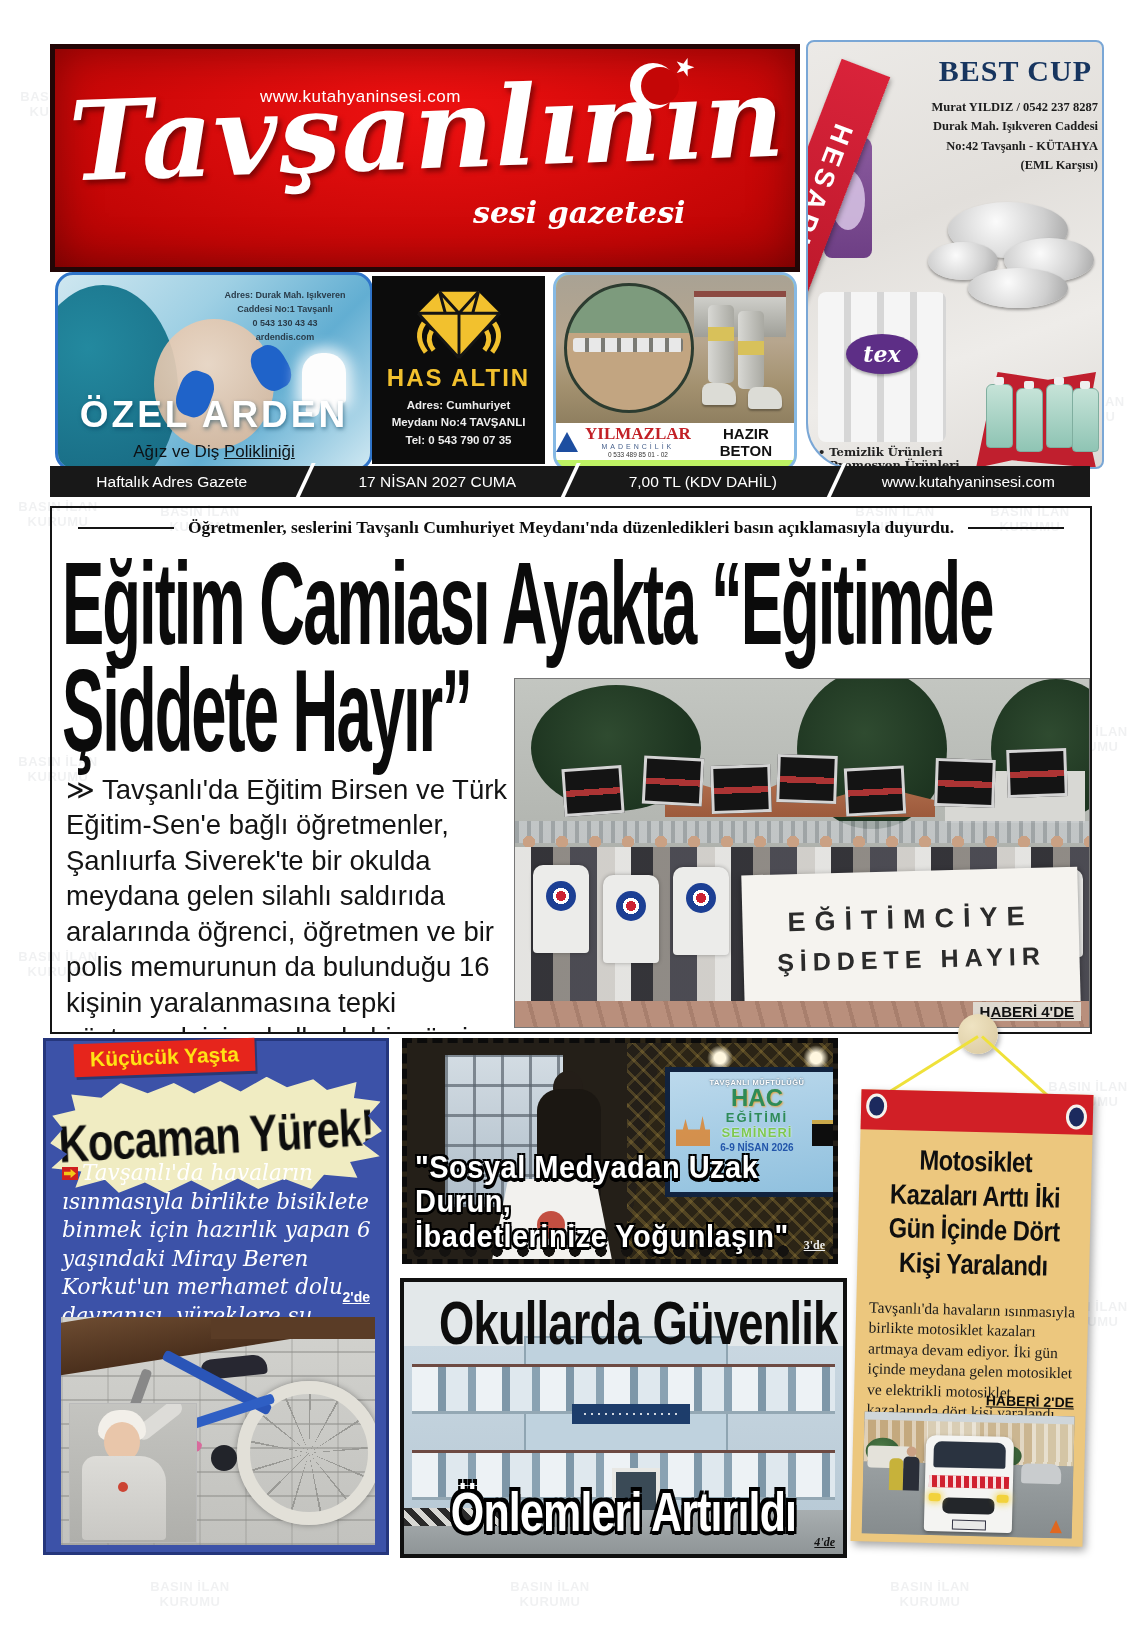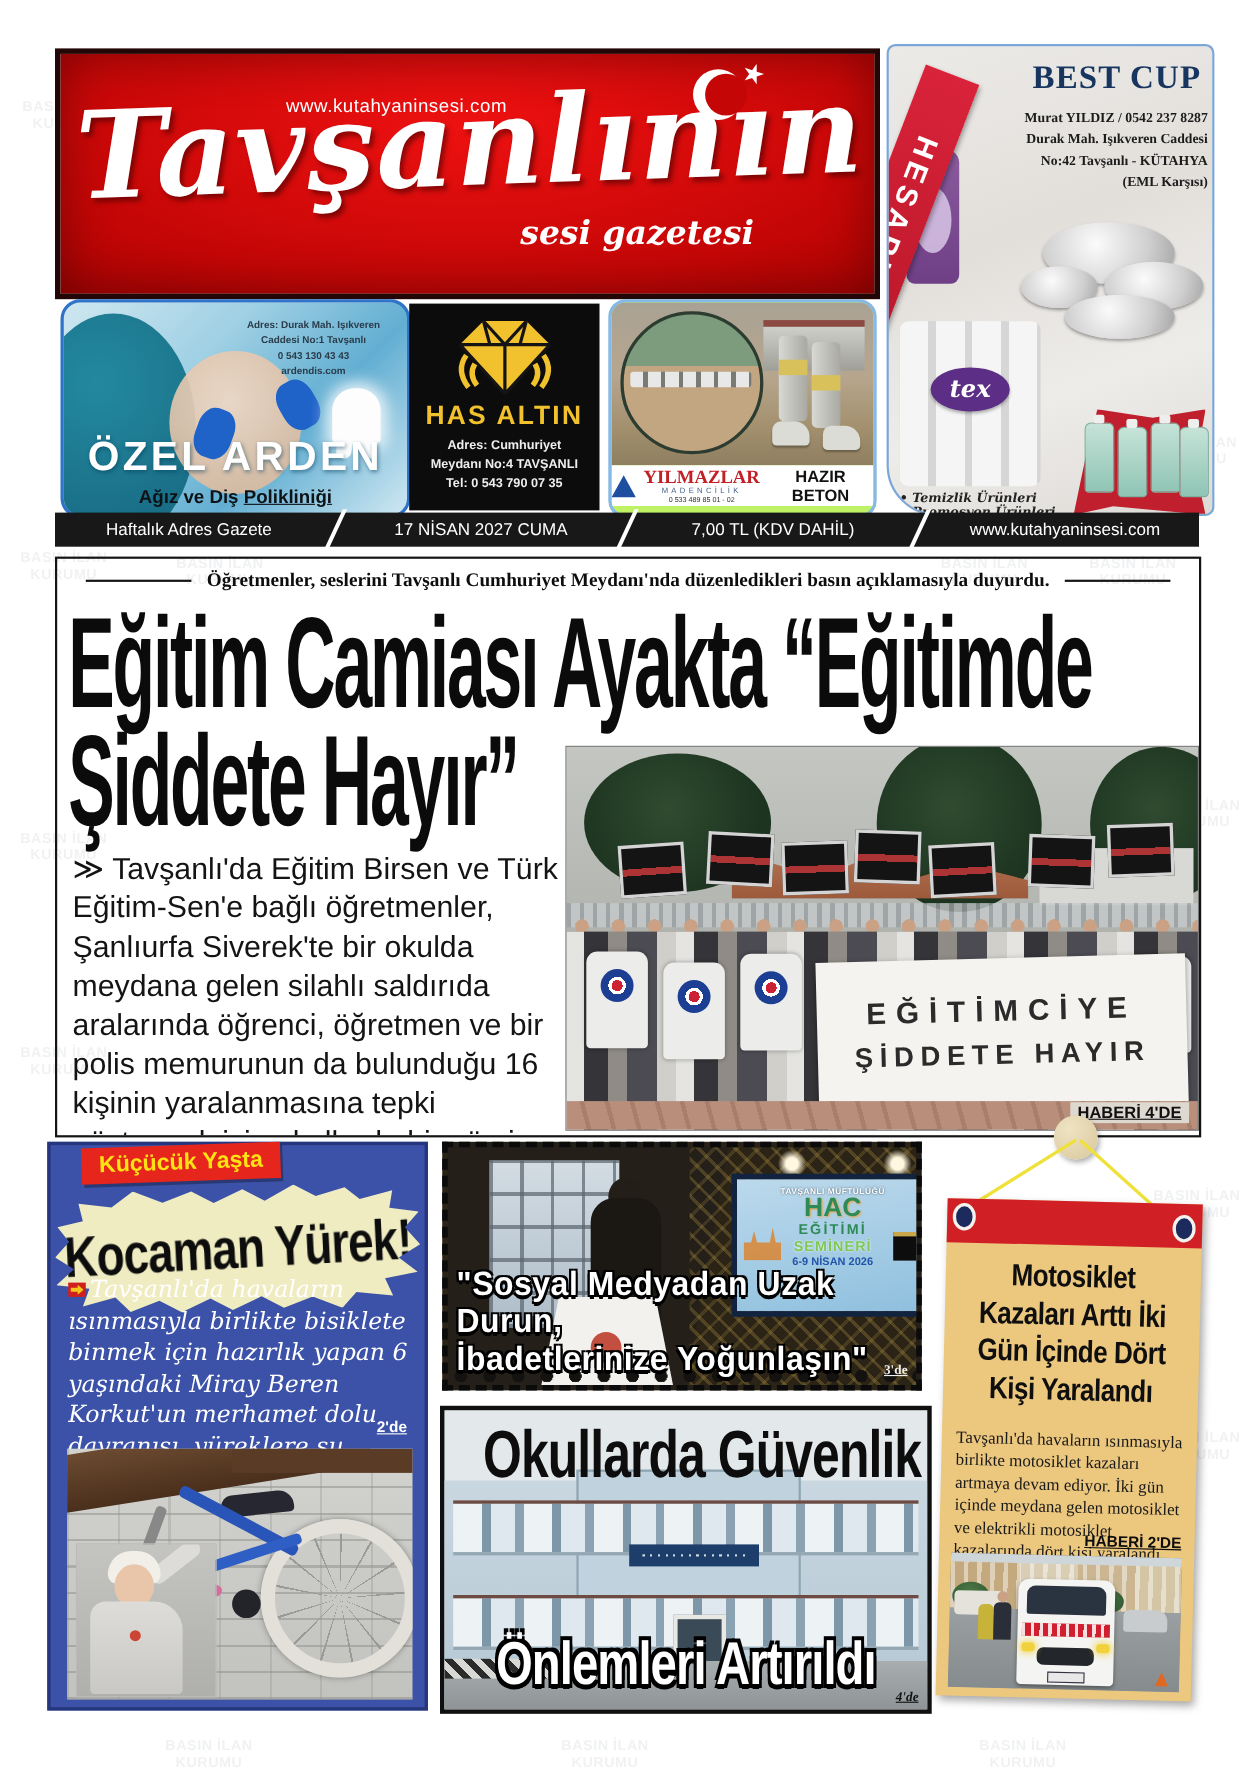--- a/index.html
+++ b/index.html
@@ -46,41 +46,41 @@
     font-family:"DejaVu Serif",serif;box-shadow:0 2px 3px rgba(0,0,0,.3);}
   .ribbon{left:32px;top:26px;width:52px;height:452px;background:linear-gradient(#d9233a,#a30f1e);
     transform:rotate(21deg);transform-origin:50% 0;display:flex;align-items:center;justify-content:center;
     box-shadow:2px 2px 5px rgba(0,0,0,.35);}
   .ribbon span{writing-mode:vertical-rl;color:#fff;font-weight:bold;font-size:27px;letter-spacing:5px;}
   .redblob{left:168px;top:330px;width:120px;height:96px;background:#c01f2e;
     clip-path:polygon(18% 0,60% 8%,100% 0,92% 55%,100% 100%,30% 92%,0 100%,10% 40%);}
   .gb{position:absolute;width:25px;height:62px;background:linear-gradient(#c6e3d8,#8fc4b4);
     border:1px solid #7fae9f;border-radius:6px 6px 4px 4px;}
   .gb:before{content:"";position:absolute;left:7px;top:-8px;width:10px;height:8px;background:#eee;border-radius:2px;}
-  .bc-list{left:10px;top:404px;font-family:"DejaVu Serif",serif;font-style:italic;font-weight:bold;
+  .bc-list{left:10px;top:404px;font-family:"DejaVu Serif",serif;font-weight:bold;
     font-size:11.5px;color:#222;line-height:1.16;list-style:none;margin:0;padding:0;}
   .bc-list li:before{content:"• ";}
   
   #arden{left:55px;top:272px;width:312px;height:193px;border:3px solid #2f74c9;border-radius:18px;overflow:hidden;
     background:linear-gradient(135deg,#cfe7f0 0%,#9fd0e4 35%,#62aed2 65%,#cfe8f2 100%);}
   .ar-blob1{left:-30px;top:10px;width:150px;height:210px;border-radius:50%;
     background:radial-gradient(circle at 40% 30%,#23899f,#16657e);}
   .ar-blob2{left:96px;top:44px;width:120px;height:130px;border-radius:50%;
     background:radial-gradient(circle at 45% 35%,#f2d9c4,#d9b394);opacity:.9;}
   .ar-glove{position:absolute;width:34px;height:46px;background:#1f63c9;border-radius:40%;}
   .tooth{left:244px;top:78px;width:44px;height:50px;background:#fdfdfd;border-radius:20px 20px 4px 4px;
     box-shadow:0 0 14px 6px rgba(255,255,255,.8);}
   .tooth:before,.tooth:after{content:"";position:absolute;bottom:-14px;width:14px;height:20px;background:#fdfdfd;border-radius:0 0 8px 8px;}
   .tooth:before{left:4px;transform:rotate(8deg);}
   .tooth:after{right:4px;transform:rotate(-8deg);}
   .ar-addr{right:10px;top:14px;width:150px;text-align:center;font-size:9px;font-weight:bold;
     color:#2a3c4a;line-height:1.55;}
   .ar-name{left:0;right:0;bottom:32px;text-align:center;color:#fff;font-weight:bold;font-size:37px;
     letter-spacing:3px;text-shadow:1px 2px 4px rgba(0,60,90,.55);}
-  .ar-tag{left:0;right:0;bottom:6px;text-align:center;color:#0d1216;font-weight:bold;font-size:17px;}
+  .ar-tag{left:0;right:0;bottom:6px;text-align:center;color:#0d1216;font-weight:normal;font-size:17px;}
   .ar-tag .u{text-decoration:underline;}
   
   #hasaltin{left:372px;top:276px;width:173px;height:188px;background:#0c0c0c;overflow:hidden;
     display:flex;flex-direction:column;align-items:center;padding-top:8px;box-sizing:border-box;}
   .ha-name{color:#f2c12e;font-weight:bold;font-size:24px;letter-spacing:2px;margin-top:2px;}
   .ha-addr{color:#eee;font-size:11.5px;font-weight:bold;text-align:center;line-height:1.5;margin-top:5px;}
   
   #yilmazlar{left:553px;top:272px;width:238px;height:193px;border:3px solid #86b9e4;border-radius:16px;
     overflow:hidden;background:#bef264;text-align:center;}
   .yl-photo{left:0;top:0;right:0;height:148px;

